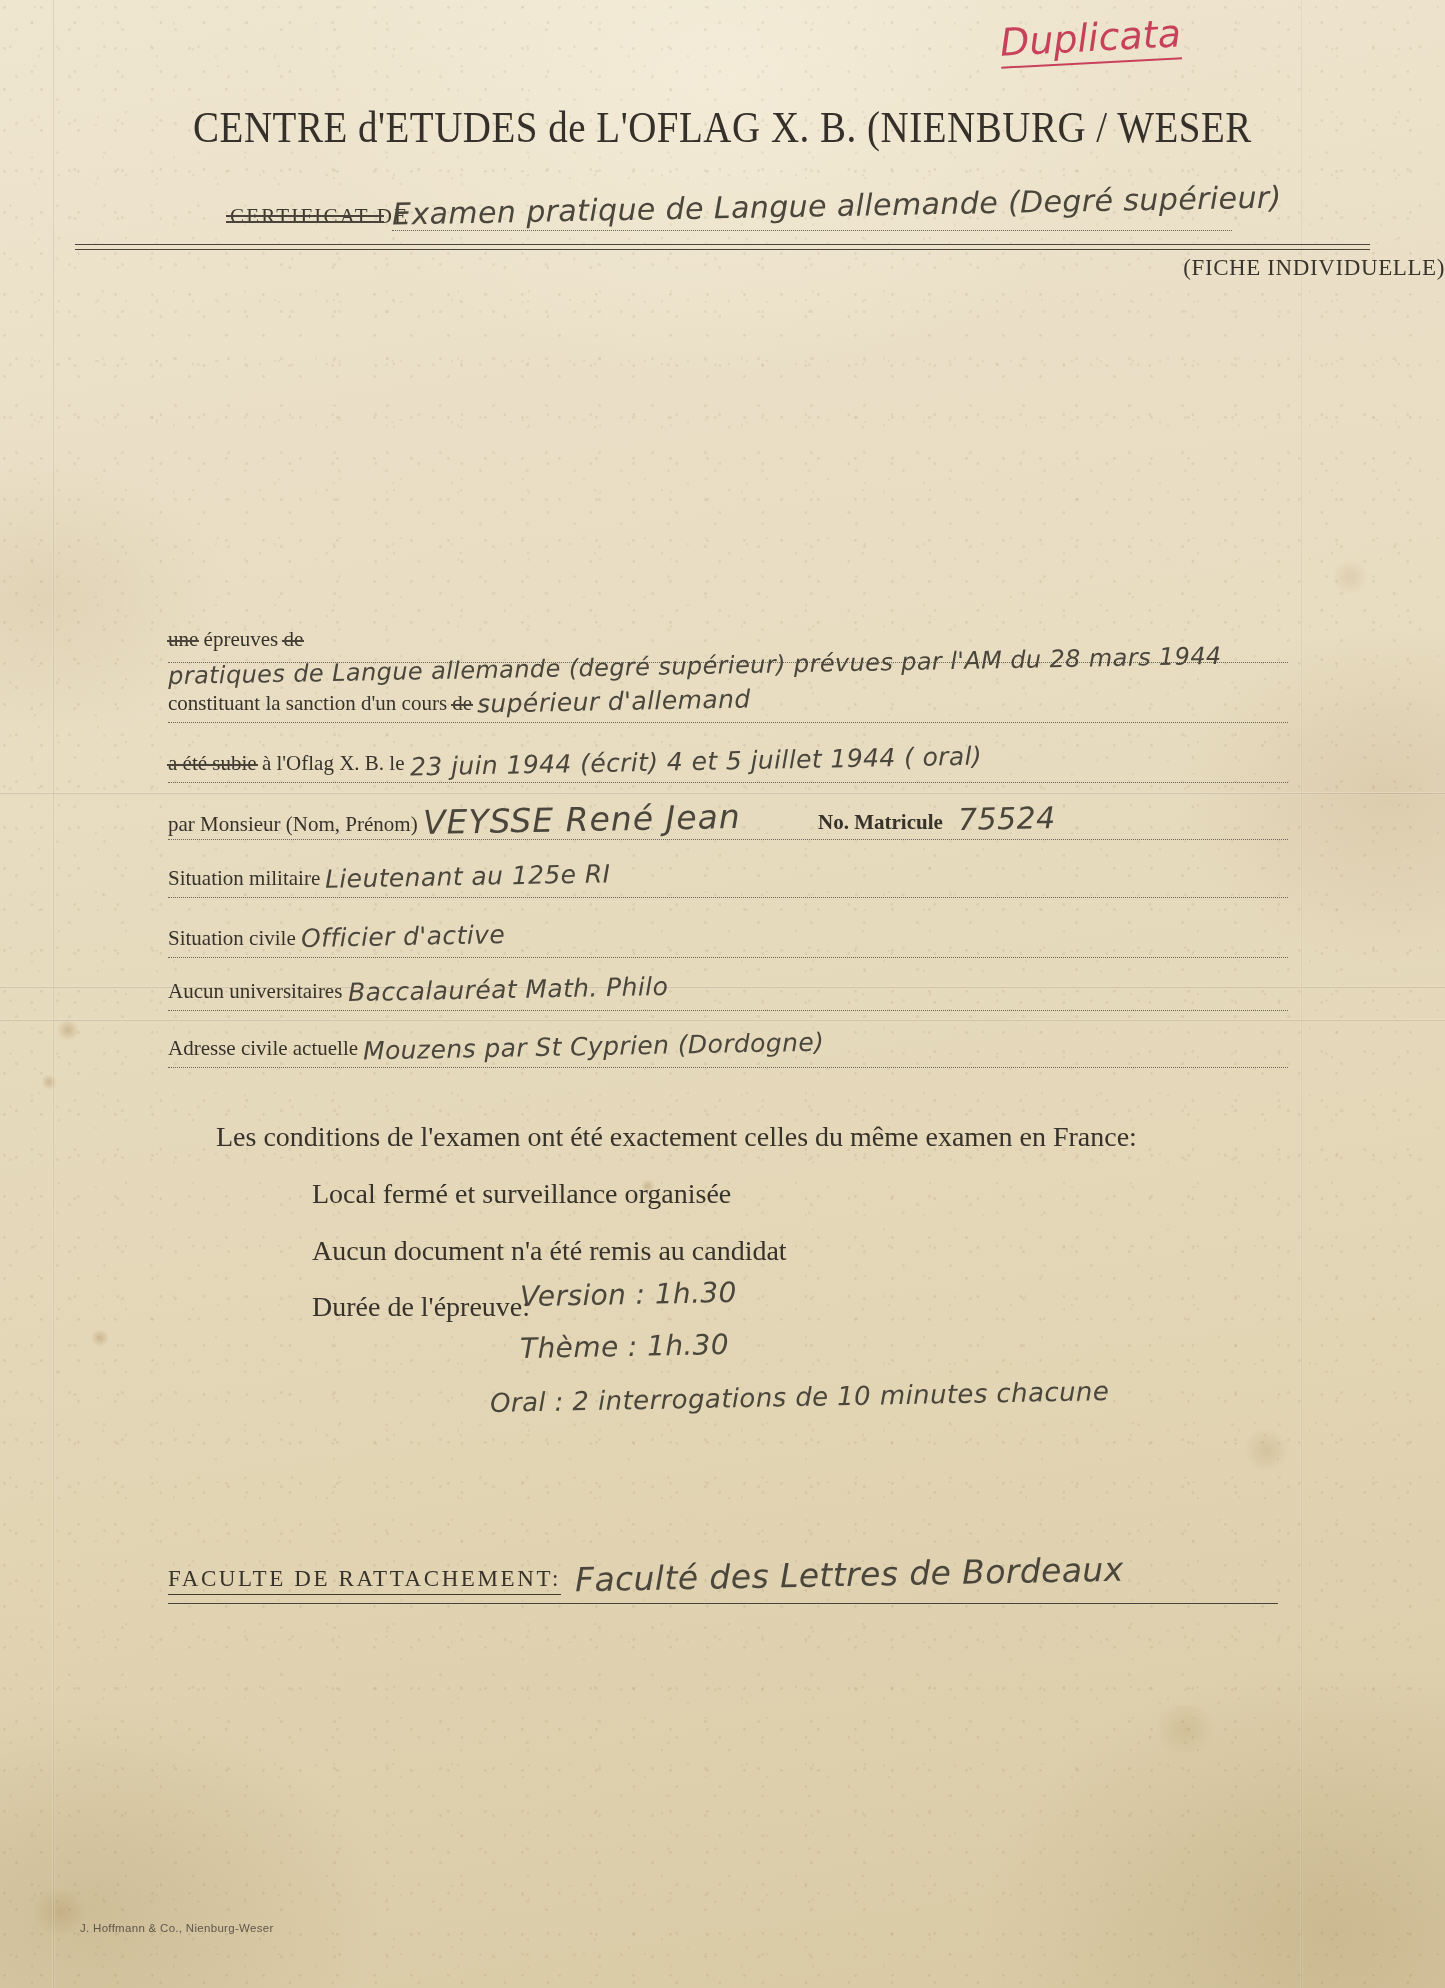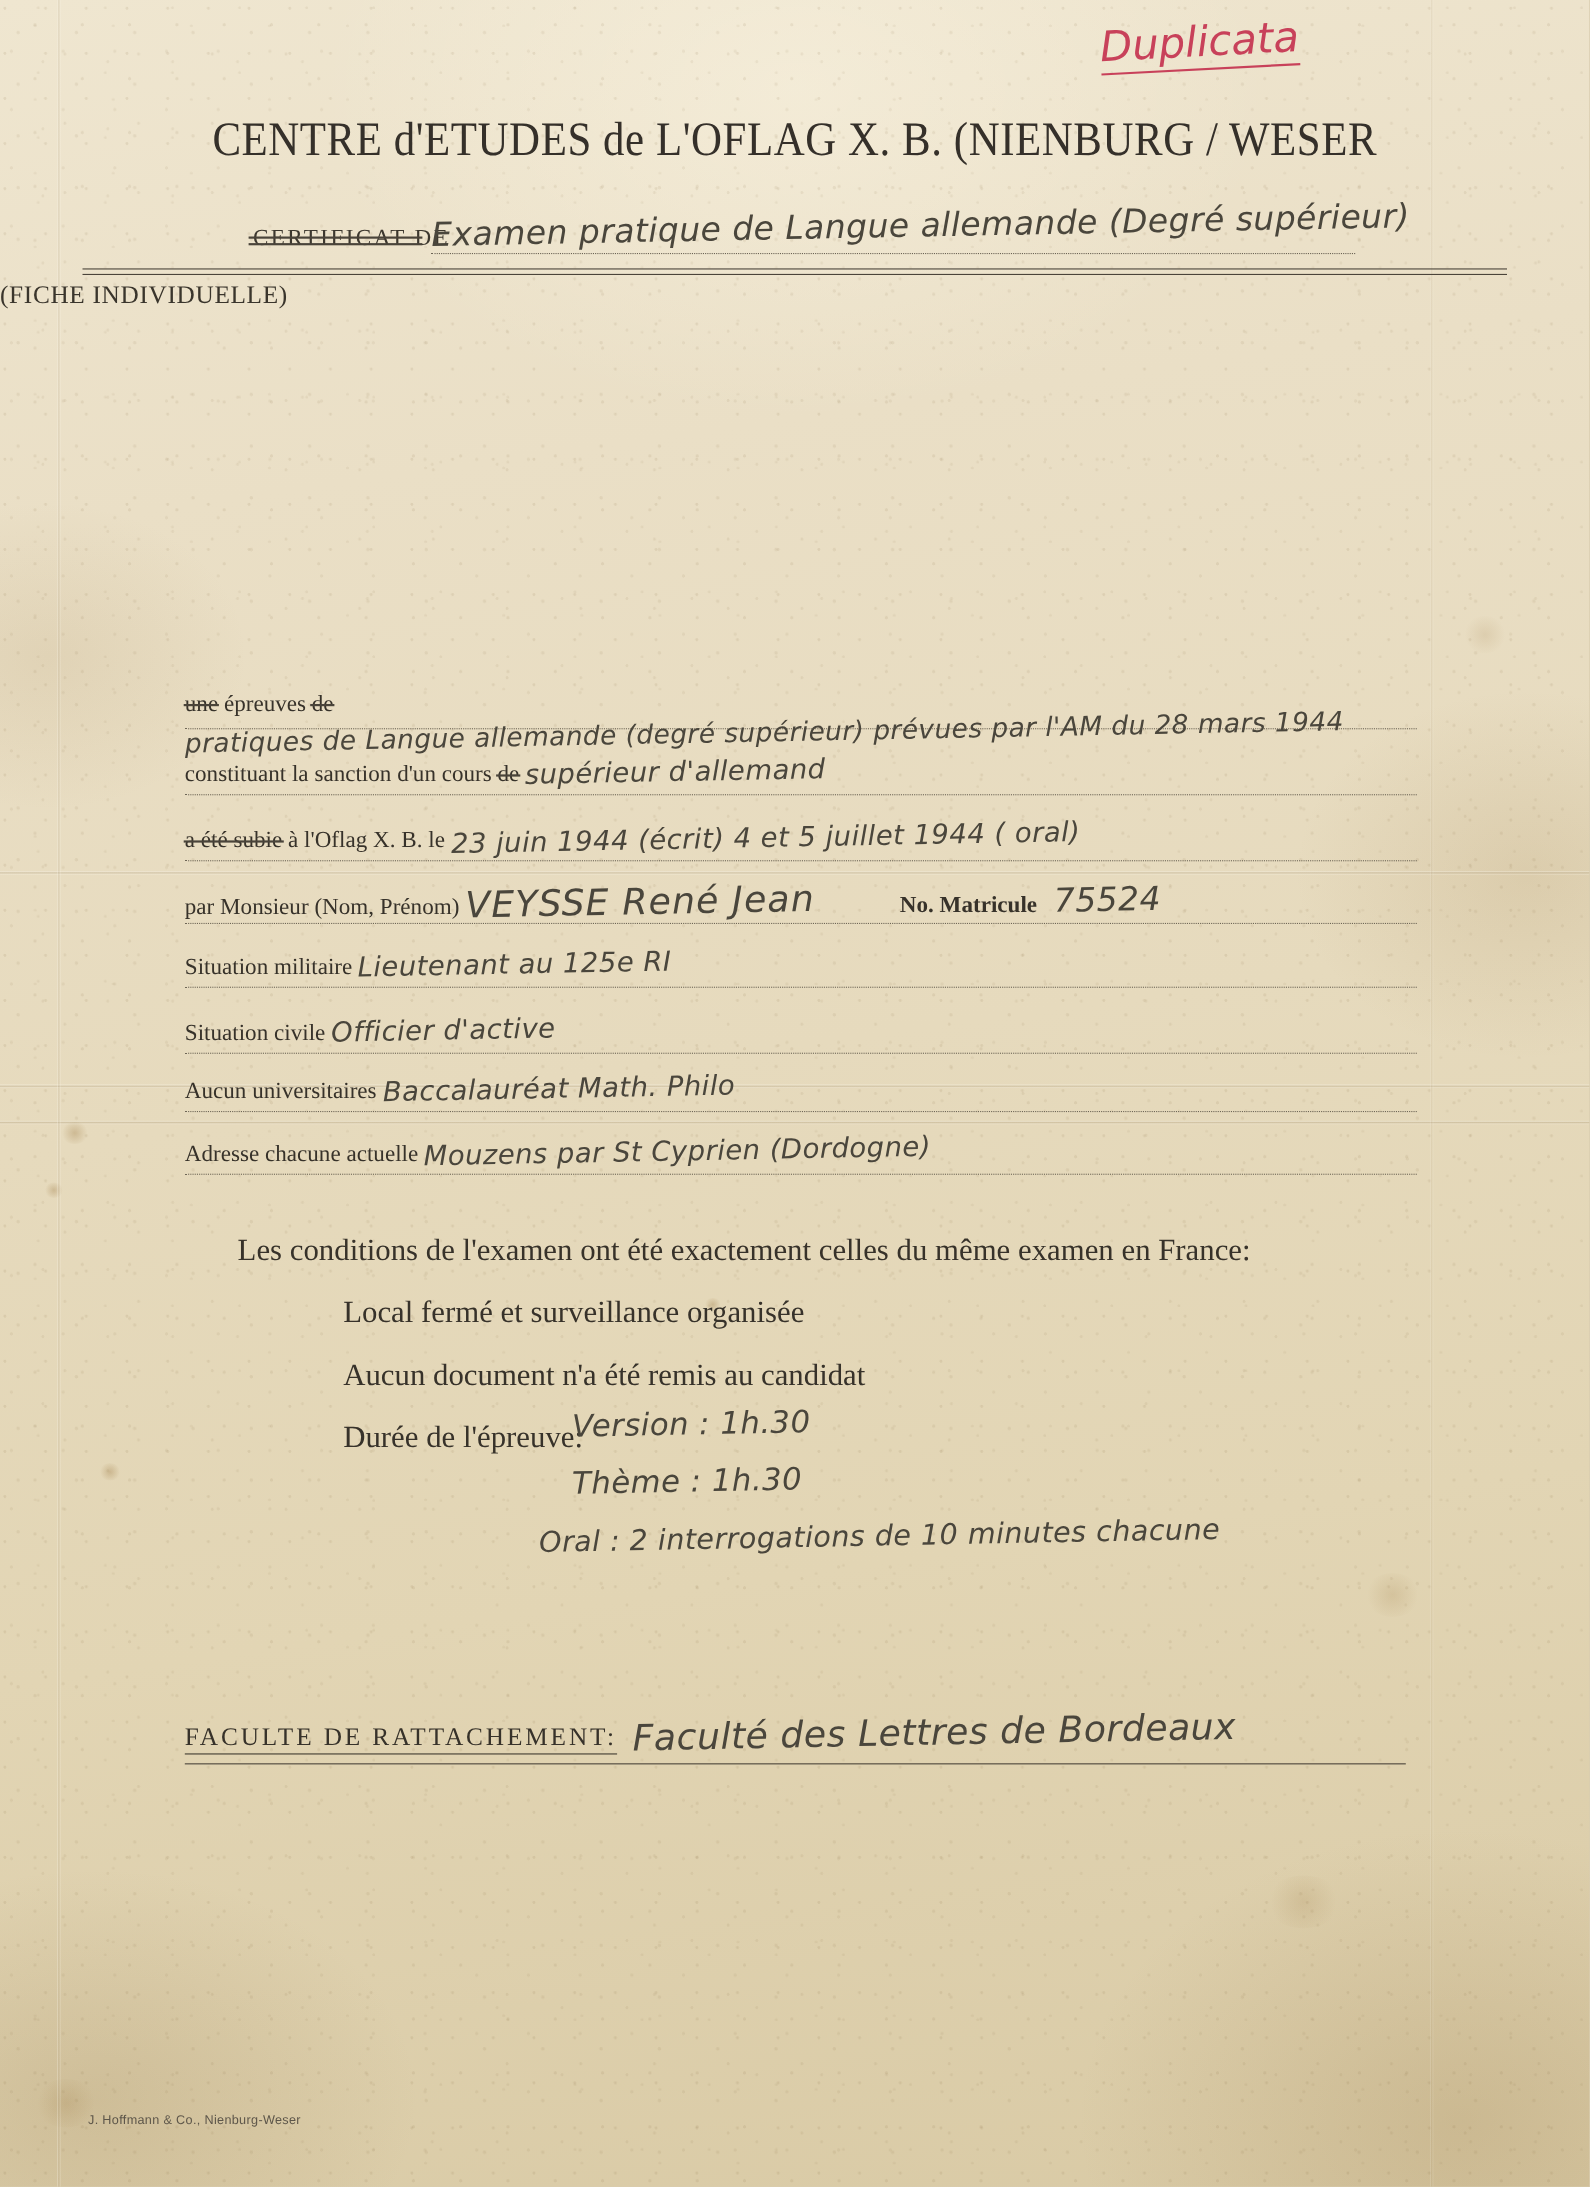--- a/index.html
+++ b/index.html
@@ -82,21 +82,21 @@
   #cert-strike{position:absolute;left:-4px;top:25px;width:158px;height:2px;background:#4a443a;}
   #cert-strike2{position:absolute;left:-4px;top:31px;width:158px;height:1.5px;background:#4a443a;}
   #cert-value{position:absolute;left:162px;top:-2px;font-size:30px;white-space:nowrap;}
   #cert-dots{position:absolute;left:162px;top:40px;width:840px;border-bottom:1.5px dotted #6b6355;}
 
   #rule-under-cert{position:absolute;left:75px;right:75px;top:244px;height:0;
     border-bottom:1.5px solid #4b443a;}
   #rule-under-cert2{position:absolute;left:75px;right:75px;top:249px;height:0;
     border-bottom:1px solid #4b443a;}
 
-  #fiche{position:absolute;left:0;right:0;top:255px;text-align:left;
+  #fiche{position:absolute;left:0;right:0;top:255px;text-align:right;
     font-size:23px;letter-spacing:.6px;color:#3a352c;}
 
   
   #para{position:absolute;left:150px;width:1150px;top:424px;
     text-align:center;font-size:21.5px;line-height:33px;color:#37322a;}
 
   
   .row{position:absolute;left:168px;width:1120px;color:#37322a;font-size:21px;}
   .row .lbl{font-family:"Liberation Serif",serif;}
   .row .dots{
@@ -203,21 +203,21 @@
     </div>
 
     <div class="row" style="top:975px;height:38px;">
       <div class="dots"></div>
       <span class="lbl" style="position:relative;z-index:2;">Aucun universitaires</span>
       <span class="hand hw">Baccalauréat Math. Philo</span>
     </div>
 
     <div class="row" style="top:1032px;height:38px;">
       <div class="dots"></div>
-      <span class="lbl" style="position:relative;z-index:2;">Adresse chacune actuelle</span>
+      <span class="lbl" style="position:relative;z-index:2;">Adresse civile actuelle</span>
       <span class="hand hw">Mouzens par St Cyprien (Dordogne)</span>
     </div>
 
     <div class="sub" style="left:216px;top:1121px;">Les conditions de l'examen ont été exactement celles du même examen en France:</div>
     <div class="sub" style="left:312px;top:1178px;">Local fermé et surveillance organisée</div>
     <div class="sub" style="left:312px;top:1235px;font-family:Liberation Serif, serif;">Aucun document n'a été remis au candidat</div>
     <div class="sub" style="left:312px;top:1291px;">Durée de l'épreuve:</div>
 
     <div class="hand" style="position:absolute;left:520px;top:1278px;font-size:28px;">Version : 1h.30</div>
     <div class="hand" style="position:absolute;left:520px;top:1330px;font-size:28px;">Thème : 1h.30</div>

